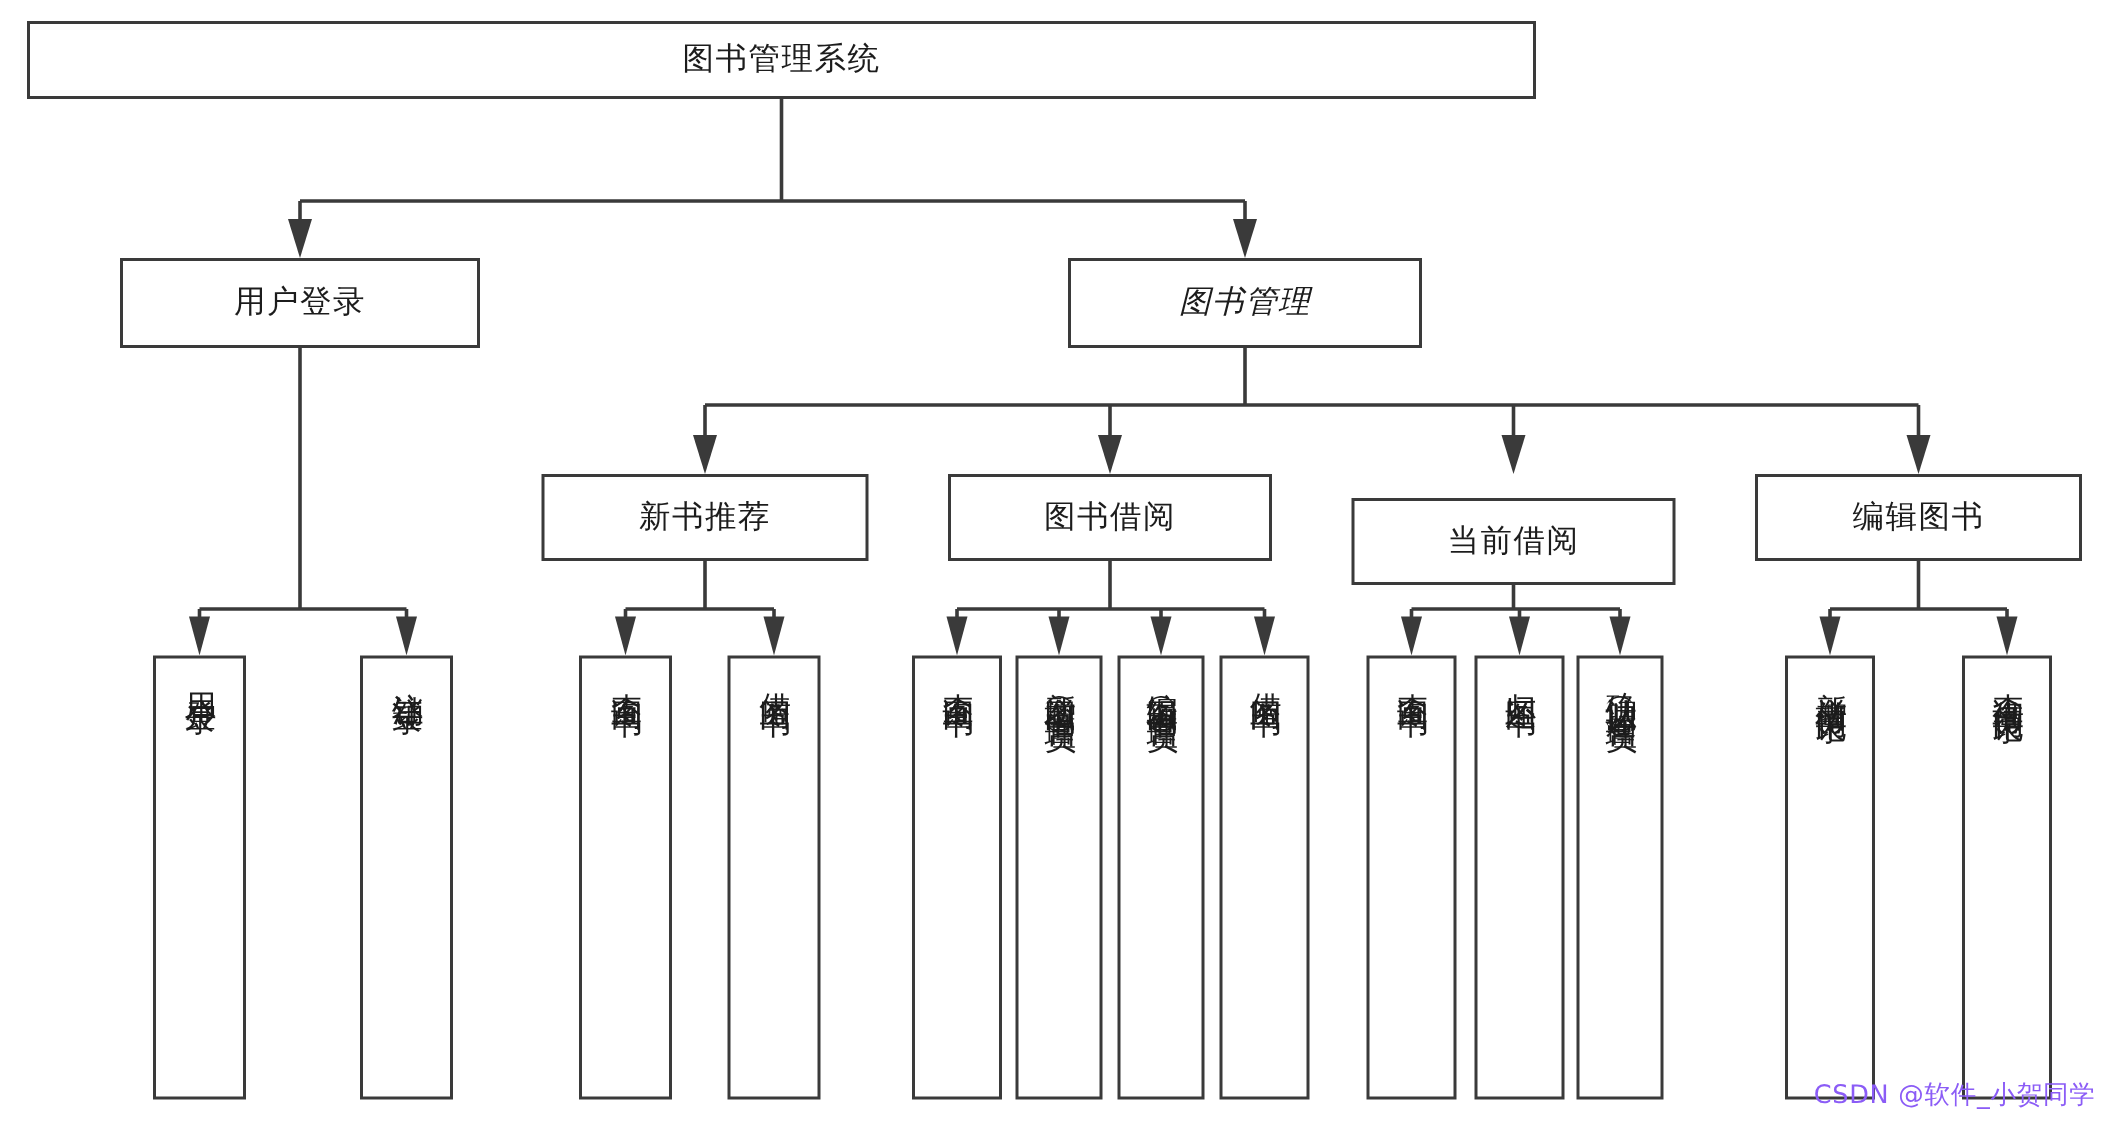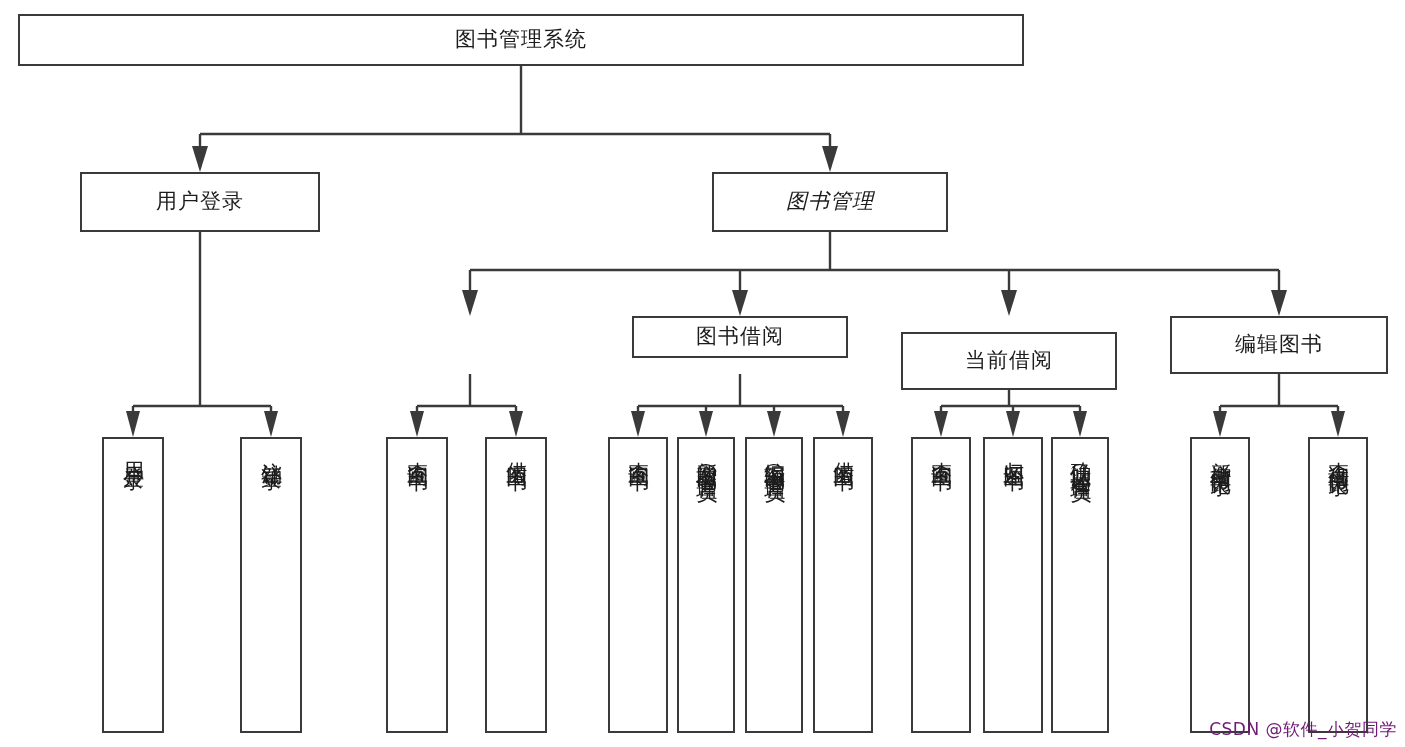--- a/index.html
+++ b/index.html
@@ -64,21 +64,21 @@
     fill: none;
   }
   .arrow-head {
     fill: #3a3a3a;
   }
   #watermark {
     position: absolute;
     right: 8px;
     bottom: 6px;
     font-size: 17px;
-    color: #701a75;
+    color: #8b5cf6;
     letter-spacing: 0.5px;
     white-space: nowrap;
     font-family: "DejaVu Sans", "Liberation Sans", sans-serif;
   }
 </style>
 </head>
 <body>
 
 <div id="canvas">
 
@@ -149,21 +149,24 @@
     <span>图书管理系统</span>
   </div>
 
   <div class="node h-node" style="left:80px; top:172px; width:240px; height:60px;">
     <span>用户登录</span>
   </div>
   <div class="node h-node" style="left:712px; top:172px; width:236px; height:60px;font-style:italic;">
     <span>图书管理</span>
   </div>
 
-  <div class="node h-node" style="left:632px; top:316px; width:216px; height:42px;">
+  <div class="node h-node" style="left:361px; top:316px; width:218px; height:58px;">
+    <span>新书推荐</span>
+  </div>
+  <div class="node h-node" style="left:632px; top:316px; width:216px; height:58px;">
     <span>图书借阅</span>
   </div>
   <div class="node h-node" style="left:901px; top:332px; width:216px; height:58px;">
     <span>当前借阅</span>
   </div>
   <div class="node h-node" style="left:1170px; top:316px; width:218px; height:58px;">
     <span>编辑图书</span>
   </div>
 
   <div class="node v-node" style="left:102px; top:437px; width:62px; height:296px;">

